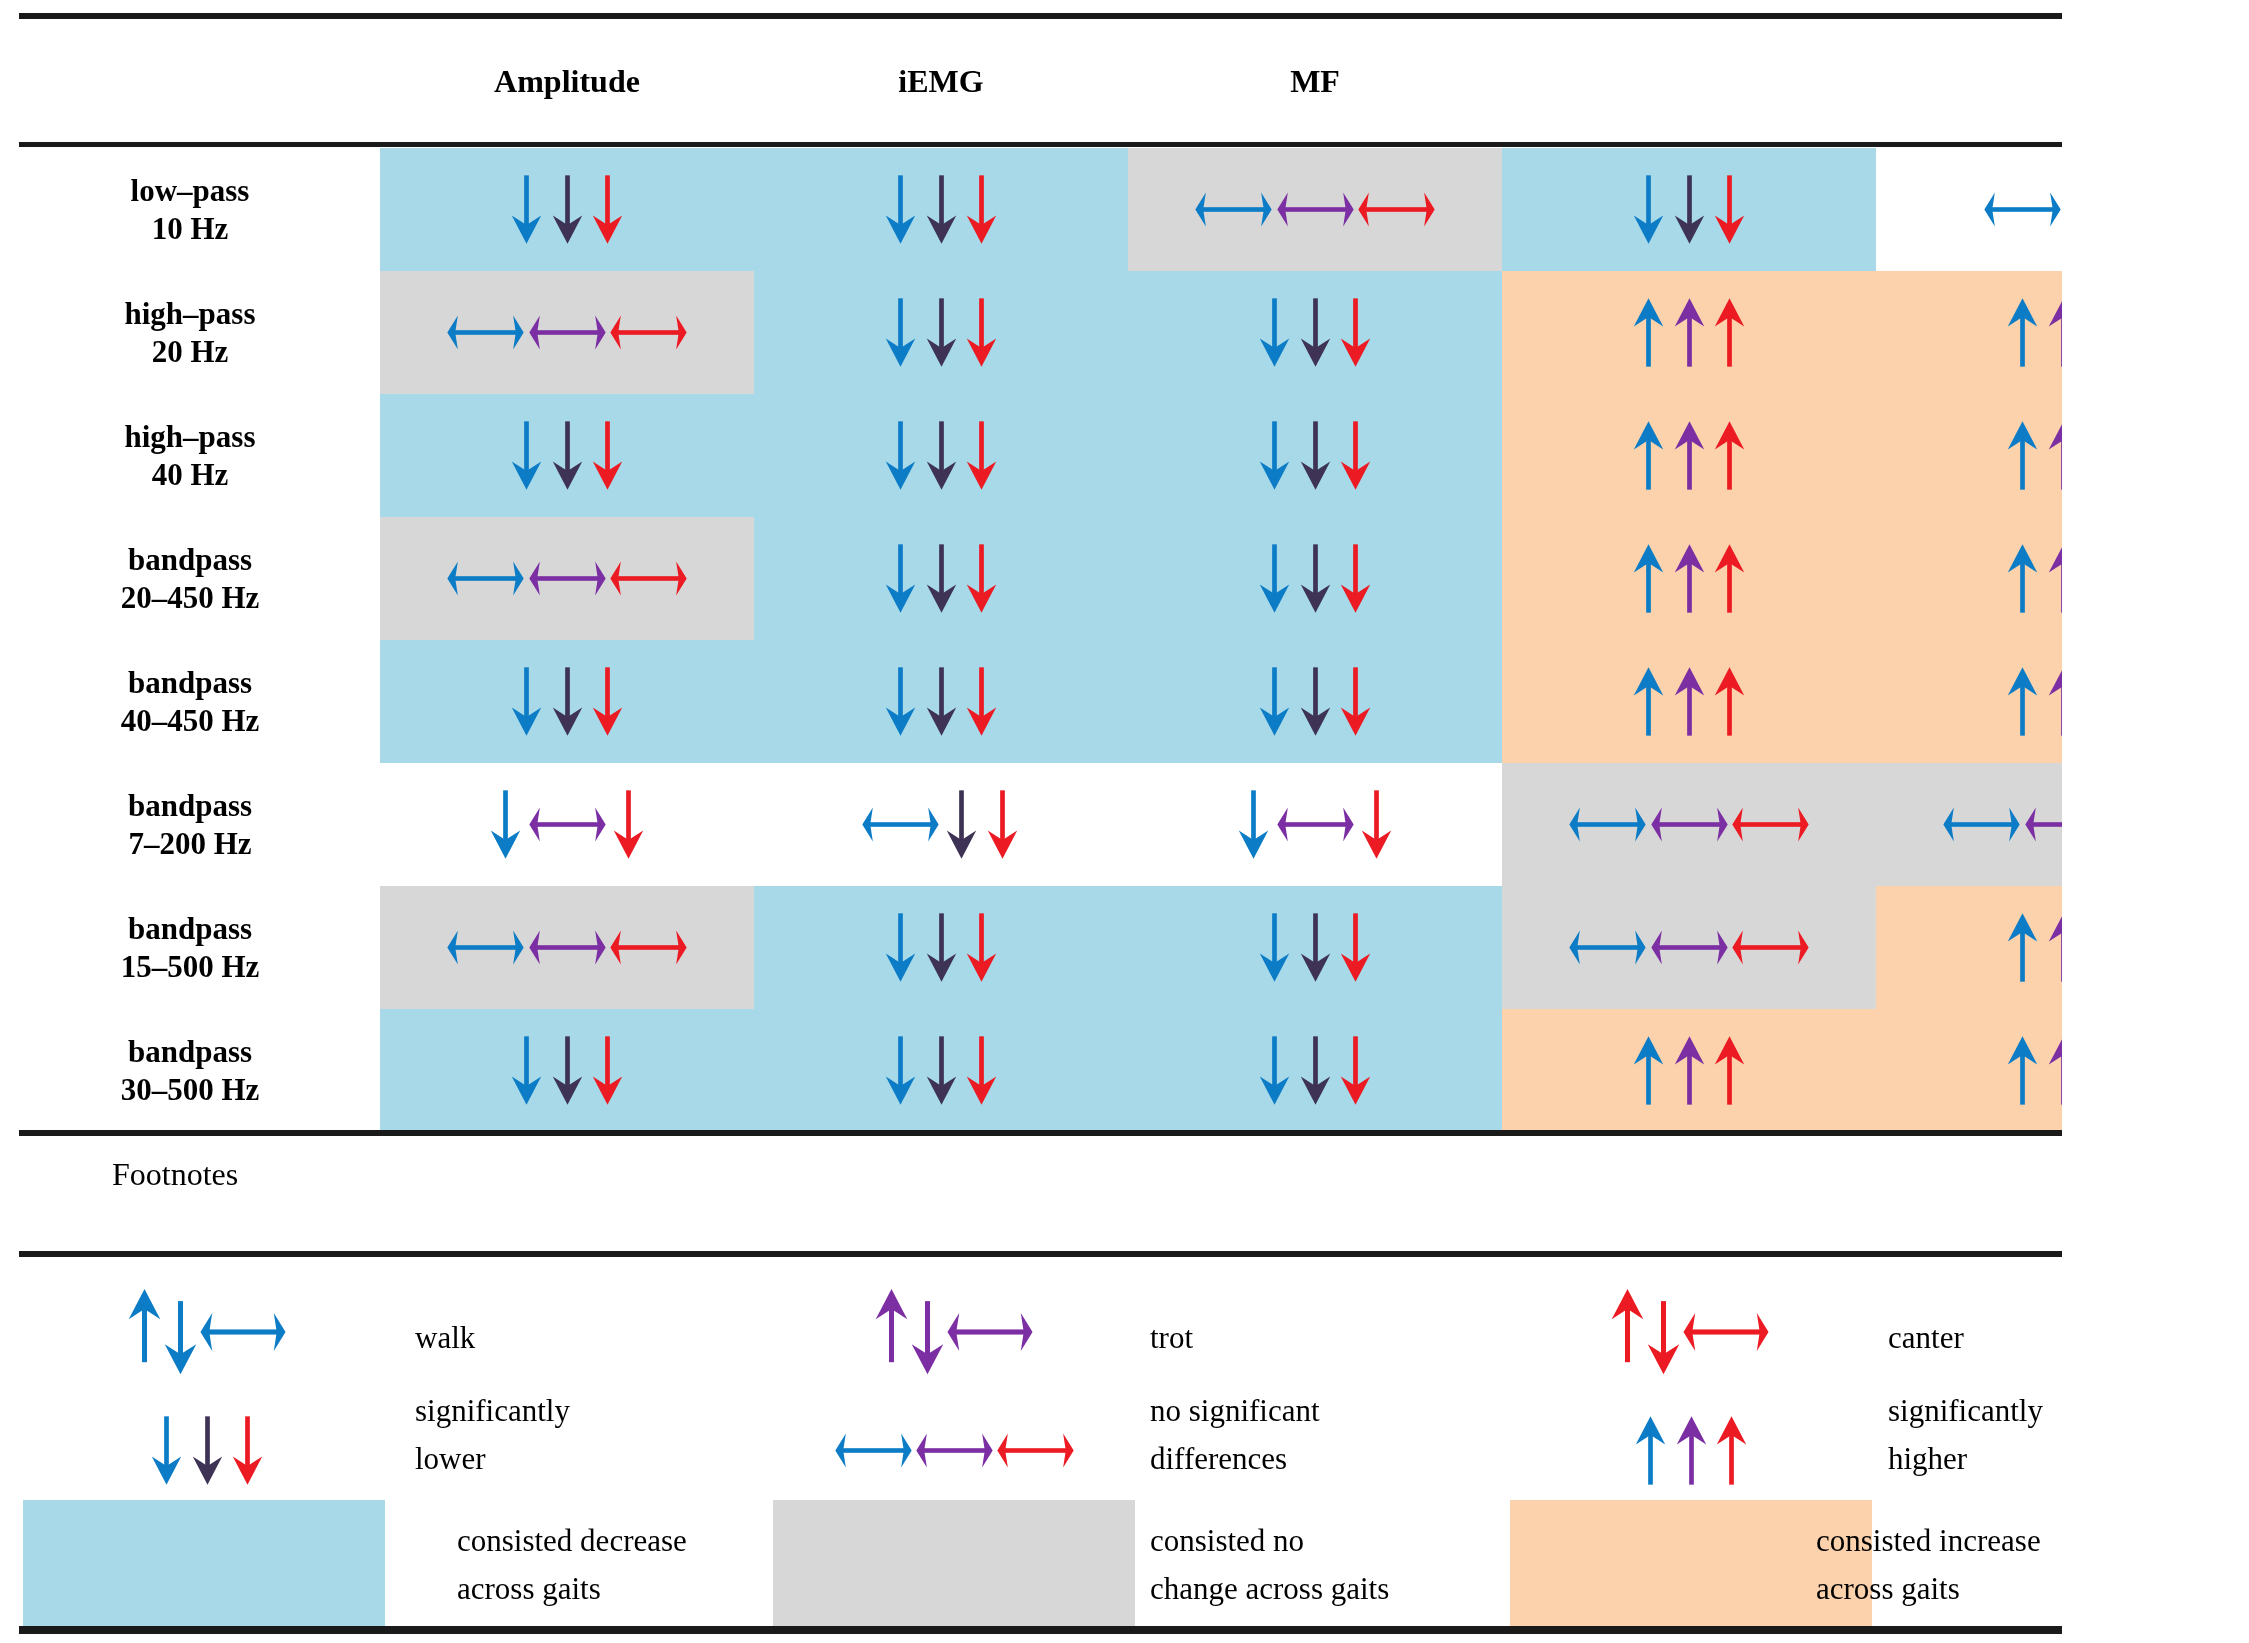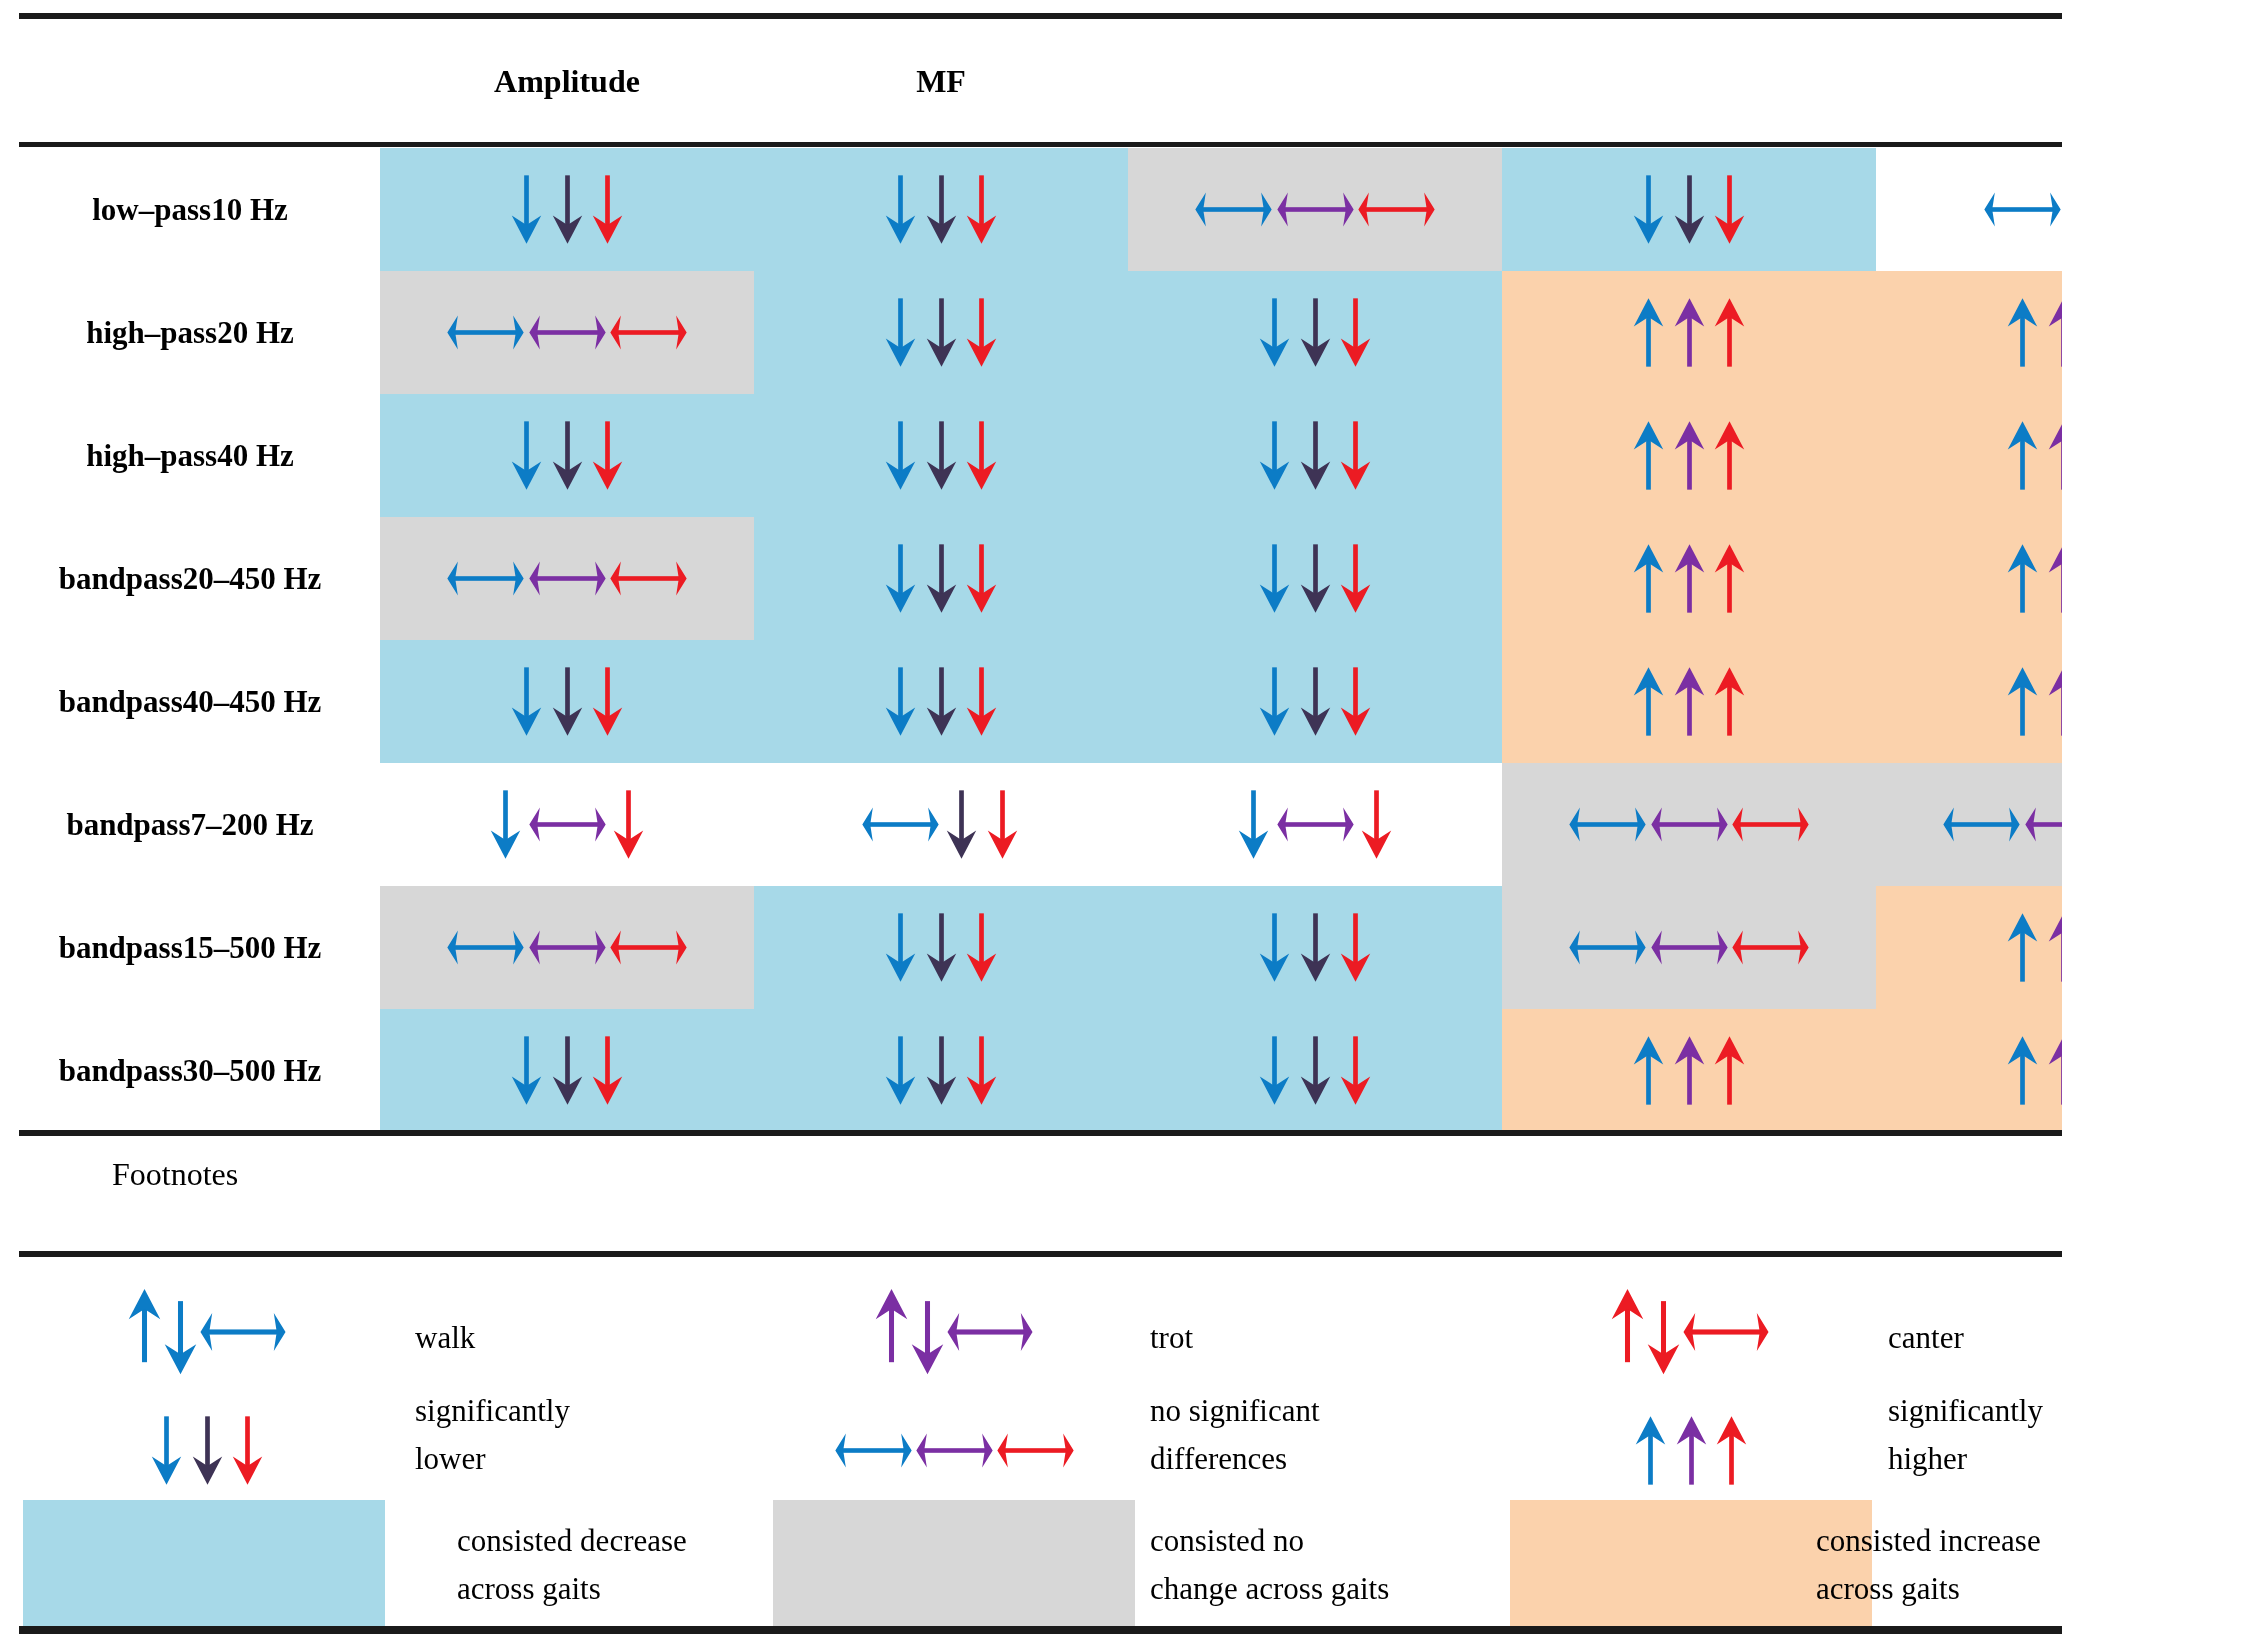--- a/index.html
+++ b/index.html
@@ -26,21 +26,21 @@
     display:flex;align-items:center;justify-content:center;
     font-weight:bold;font-size:32px;
   }
 
   .tbody{
     position:absolute;top:148px;left:0;width:2250px;height:982px;
     display:grid;grid-template-columns:380px repeat(5,374px);
     grid-auto-rows:123px;
   }
   .rlabel{
-    display:flex;align-items:center;justify-content:center;
+    display:flex;flex-direction:column;align-items:center;justify-content:center;
     font-weight:bold;font-size:31px;line-height:38px;text-align:center;
   }
   .cell{
     display:flex;align-items:center;justify-content:center;
     gap:9.4px;
   }
   .cell svg.h-arrow{margin:0 -3.3px;}
 
   .footnotes-title{
     position:absolute;left:112px;top:1156px;
@@ -56,20 +56,21 @@
   .swatch{position:absolute;height:126px;}
 </style>
 </head>
 <body>
 
 <div class="page">
   <div class="rule r-top"></div>
   <div class="header-row">
       <div class="header-cell"></div>
       <div class="header-cell">Amplitude</div>
+      <div class="header-cell">iEMG</div>
       <div class="header-cell">MF</div>
     </div>
   <div class="rule r-head"></div>
   <div class="tbody">
       <div class="rlabel">
         <span>low–pass</span>
         <span>10 Hz</span>
       </div>
       <div class="cell" style="background:#A7D9E8">
         <svg class="v-arrow" width="31" height="71" viewBox="0 0 46 106">

